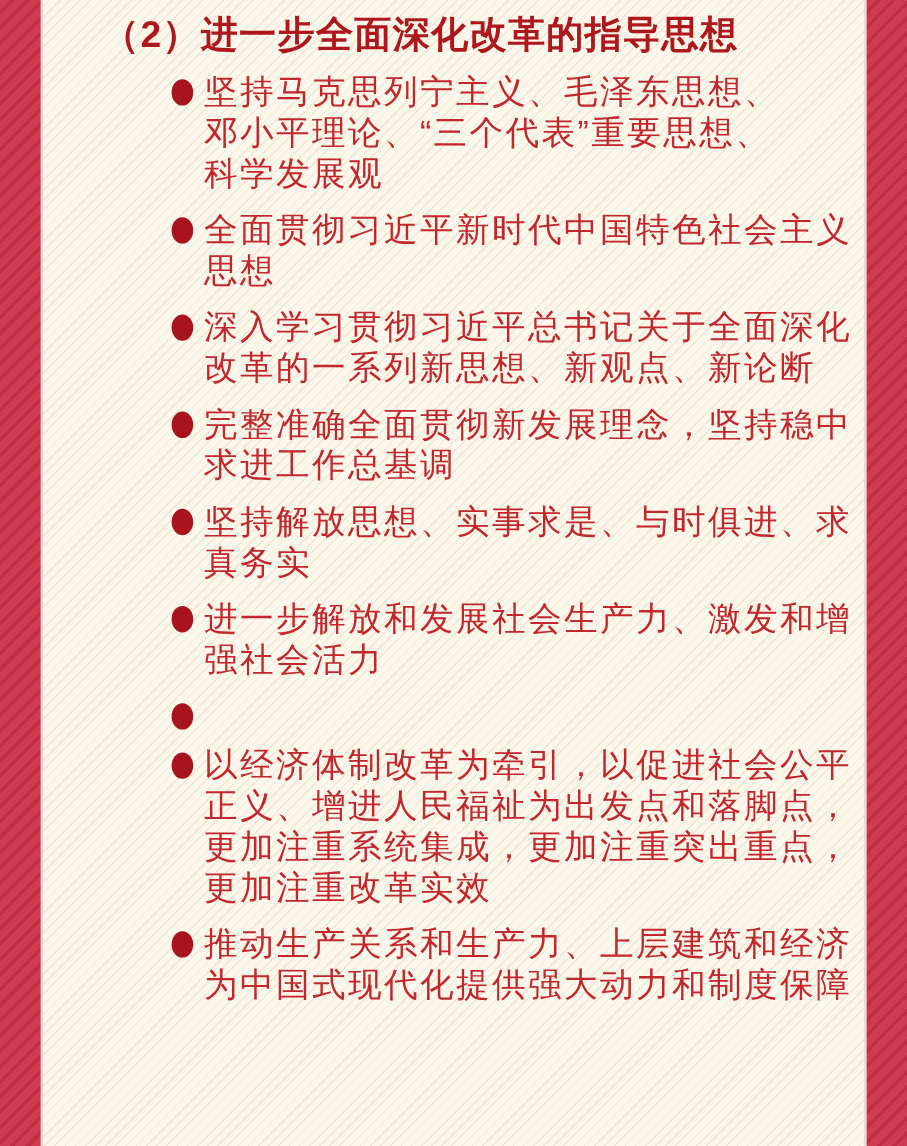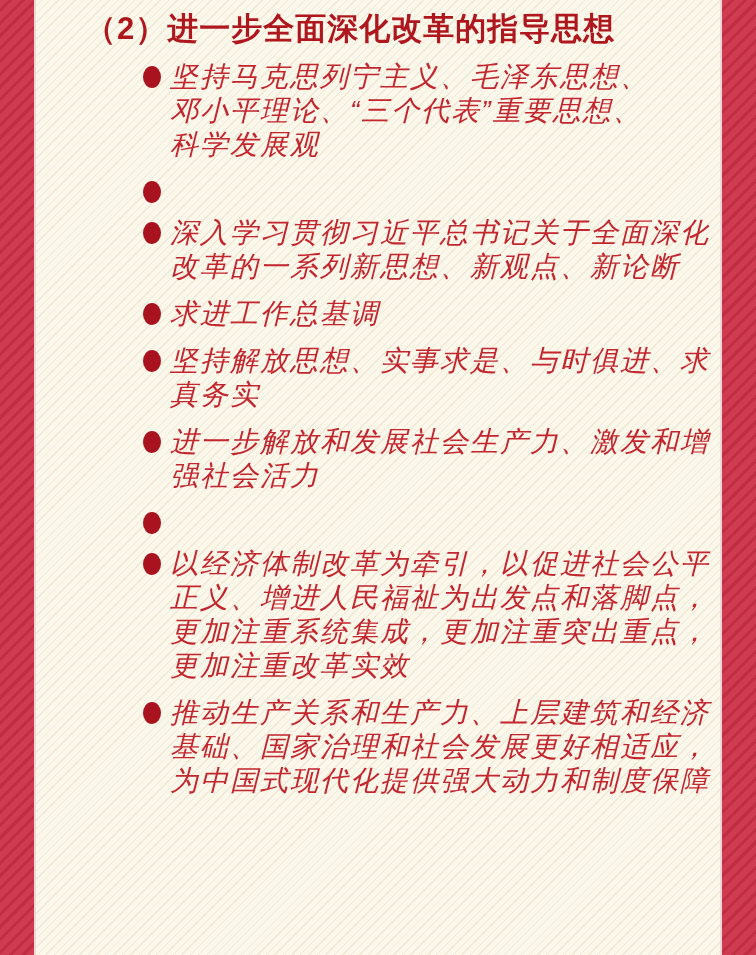--- a/index.html
+++ b/index.html
@@ -61,21 +61,20 @@
     background:var(--dot-red);
     margin:6px 9px 0 0;
   }
   .bullet-lines{flex:1 1 auto;}
   .bullet-line{
     font-size:28px;
     line-height:34px;
     letter-spacing:2px;
     color:var(--text-red);
     white-space:nowrap;
-    font-style:italic;
   }
 </style>
 </head>
 <body>
 
 <div class="side-strip left"></div>
 <div class="side-strip right"></div>
 
 <div class="content">
   <h1 class="page-title">（2）进一步全面深化改革的指导思想</h1>
@@ -83,31 +82,36 @@
       <div class="bullet-item">
         <span class="bullet-dot"></span>
         <div class="bullet-lines">
           <div class="bullet-line">坚持马克思列宁主义、毛泽东思想、</div>
           <div class="bullet-line">邓小平理论、“三个代表”重要思想、</div>
           <div class="bullet-line">科学发展观</div>
         </div>
       </div>
       <div class="bullet-item">
         <span class="bullet-dot"></span>
+        <div class="bullet-lines">
+          <div class="bullet-line">全面贯彻习近平新时代中国特色社会主义</div>
+          <div class="bullet-line">思想</div>
+        </div>
       </div>
       <div class="bullet-item">
         <span class="bullet-dot"></span>
         <div class="bullet-lines">
           <div class="bullet-line">深入学习贯彻习近平总书记关于全面深化</div>
           <div class="bullet-line">改革的一系列新思想、新观点、新论断</div>
         </div>
       </div>
       <div class="bullet-item">
         <span class="bullet-dot"></span>
         <div class="bullet-lines">
+          <div class="bullet-line">完整准确全面贯彻新发展理念，坚持稳中</div>
           <div class="bullet-line">求进工作总基调</div>
         </div>
       </div>
       <div class="bullet-item">
         <span class="bullet-dot"></span>
         <div class="bullet-lines">
           <div class="bullet-line">坚持解放思想、实事求是、与时俱进、求</div>
           <div class="bullet-line">真务实</div>
         </div>
       </div>
@@ -127,18 +131,17 @@
           <div class="bullet-line">以经济体制改革为牵引，以促进社会公平</div>
           <div class="bullet-line">正义、增进人民福祉为出发点和落脚点，</div>
           <div class="bullet-line">更加注重系统集成，更加注重突出重点，</div>
           <div class="bullet-line">更加注重改革实效</div>
         </div>
       </div>
       <div class="bullet-item">
         <span class="bullet-dot"></span>
         <div class="bullet-lines">
           <div class="bullet-line">推动生产关系和生产力、上层建筑和经济</div>
-          <div class="bullet-line">基础、国家治理和社会发展更好相适应，</div>
           <div class="bullet-line">为中国式现代化提供强大动力和制度保障</div>
         </div>
       </div>
     </div>
 </div>
 
 </body></html>

